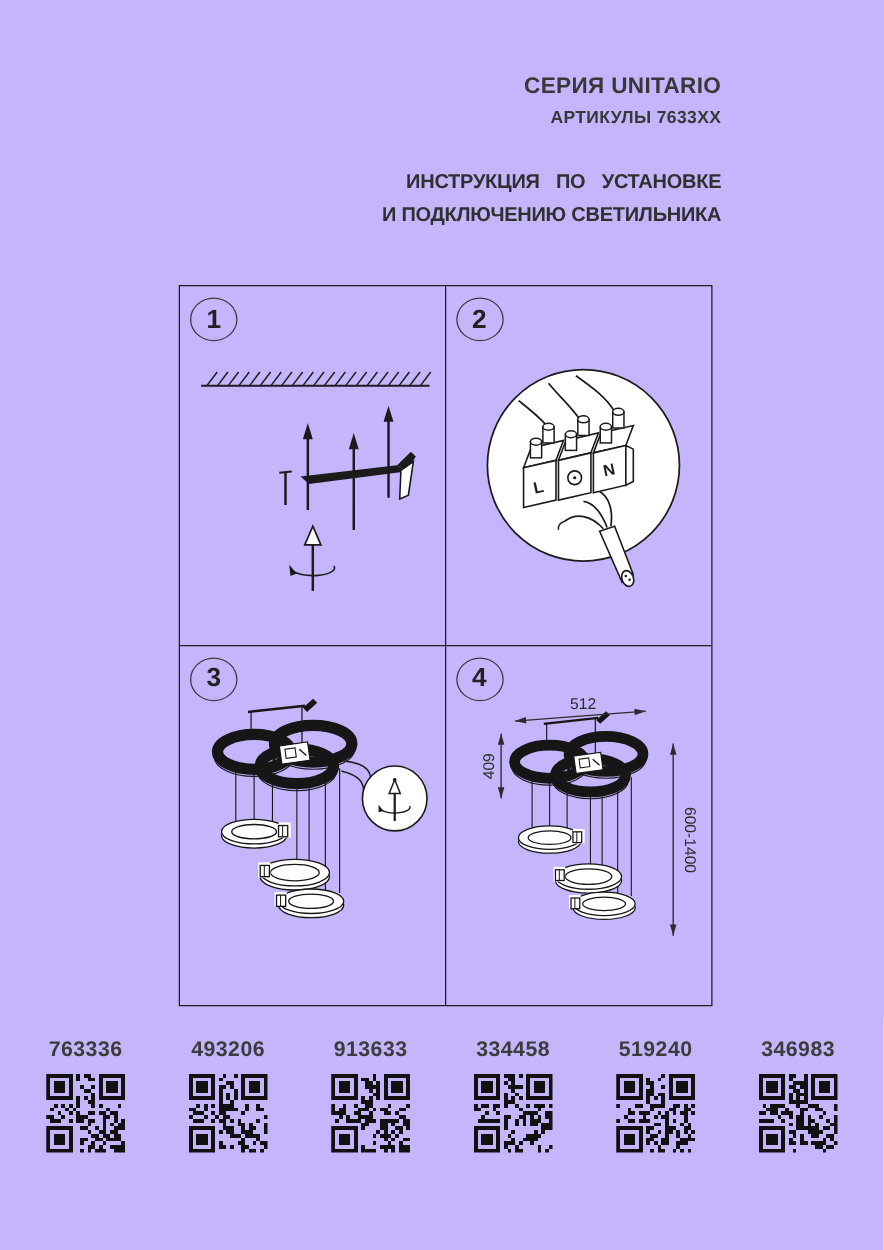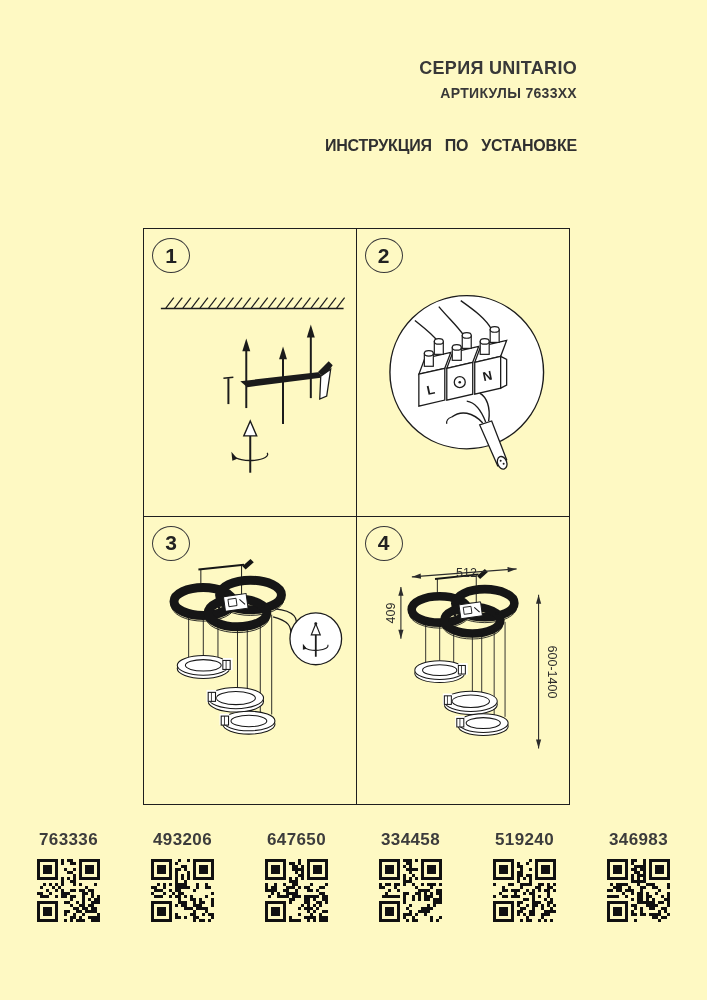--- a/index.html
+++ b/index.html
@@ -1,18 +1,18 @@
 <!DOCTYPE html>
 <html><head>
 <meta charset="utf-8">
 <style>
   * { margin:0; padding:0; box-sizing:border-box; }
   html,body { background:#ffffff; }
   body { font-family:"Liberation Sans", sans-serif; }
-  .page { position:relative; width:707px; height:1000px; background:#fef9c3; overflow:hidden; }
+  .page { position:relative; width:707px; height:1000px; background:#c4b5fd; overflow:hidden; }
 
   
   .series   { position:absolute; top:58px;  right:130px; font-size:18px;  font-weight:bold; color:#383838; letter-spacing:.3px; }
   .articles { position:absolute; top:85px;  right:130px; font-size:14px; font-weight:bold; color:#383838; letter-spacing:.3px; }
   .title    { position:absolute; top:132px; right:130px; width:330px; text-align:right; font-size:16px; font-weight:bold; color:#303030; line-height:27px; letter-spacing:-.2px; }
   .title .t1 { word-spacing:.55em; }
 
   
   .grid { position:absolute; left:143px; top:228px; width:427px; height:577px;
           display:grid; grid-template-columns:1fr 1fr; grid-template-rows:1fr 1fr;
@@ -23,21 +23,21 @@
   .cell svg.art { position:absolute; left:0; top:0; width:100%; height:100%; }
 
   .step-num { position:absolute; left:8px; top:9px; width:38px; height:35px;
               border:1.7px solid #3a3a3a; border-radius:50%;
               display:flex; align-items:center; justify-content:center;
               font-size:21px; font-weight:bold; color:#222; z-index:3; }
 
   
   .dim { position:absolute; font-size:12.5px; font-weight:normal; color:#2c2c2c; z-index:2;
          font-family:"Liberation Sans", sans-serif; }
-  .dim-w  { left:88px;  top:49px;  width:44px; text-align:center; }
+  .dim-w  { left:88px;  top:39px;  width:44px; text-align:center; }
   .dim-h  { left:13px;  top:89px;  width:42px; text-align:center; transform:rotate(-90deg); }
   .dim-s  { left:163px; top:148px; width:64px; text-align:center; transform:rotate(90deg); }
 
   
   .codes { position:absolute; left:0; top:830px; width:707px;
            display:flex; justify-content:center; gap:51px; }
   .code-item { width:63px; text-align:center; }
   .code-item .code { font-size:17px; font-weight:bold; color:#3c3c3c; letter-spacing:.4px; margin-bottom:9px; }
   .code-item .qr { width:63px; height:63px; }
   .code-item .qr svg { display:block; }
@@ -115,20 +115,21 @@
     </g>
   </defs>
 </svg>
 
 <div class="page">
 
   <div class="series">СЕРИЯ UNITARIO</div>
   <div class="articles">АРТИКУЛЫ 7633XX</div>
   <div class="title">
     <div class="t1">ИНСТРУКЦИЯ ПО УСТАНОВКЕ</div>
+    <div class="t2">И ПОДКЛЮЧЕНИЮ СВЕТИЛЬНИКА</div>
   </div>
 
   <div class="grid">
 
     <div class="cell c1">
       <div class="step-num">
           <span>1</span>
         </div>
       <svg class="art" viewBox="0 0 213 288" preserveAspectRatio="none">
         <g stroke="#1c1c1c" fill="none">
@@ -715,21 +716,21 @@
             <rect x="5" y="20" width="1" height="1" fill="#111111"></rect>
             <rect x="6" y="20" width="1" height="1" fill="#111111"></rect>
             <rect x="14" y="20" width="1" height="1" fill="#111111"></rect>
             <rect x="16" y="20" width="1" height="1" fill="#111111"></rect>
             <rect x="17" y="20" width="1" height="1" fill="#111111"></rect>
             <rect x="19" y="20" width="1" height="1" fill="#111111"></rect>
           </svg>
         </div>
     </div>
     <div class="code-item">
-      <div class="code">647650</div>
+      <div class="code">913633</div>
       <div class="qr">
           <svg width="63" height="63" viewBox="0 0 21 21" shape-rendering="crispEdges">
             <rect x="0" y="0" width="1" height="1" fill="#111111"></rect>
             <rect x="1" y="0" width="1" height="1" fill="#111111"></rect>
             <rect x="2" y="0" width="1" height="1" fill="#111111"></rect>
             <rect x="3" y="0" width="1" height="1" fill="#111111"></rect>
             <rect x="4" y="0" width="1" height="1" fill="#111111"></rect>
             <rect x="5" y="0" width="1" height="1" fill="#111111"></rect>
             <rect x="6" y="0" width="1" height="1" fill="#111111"></rect>
             <rect x="11" y="0" width="1" height="1" fill="#111111"></rect>

